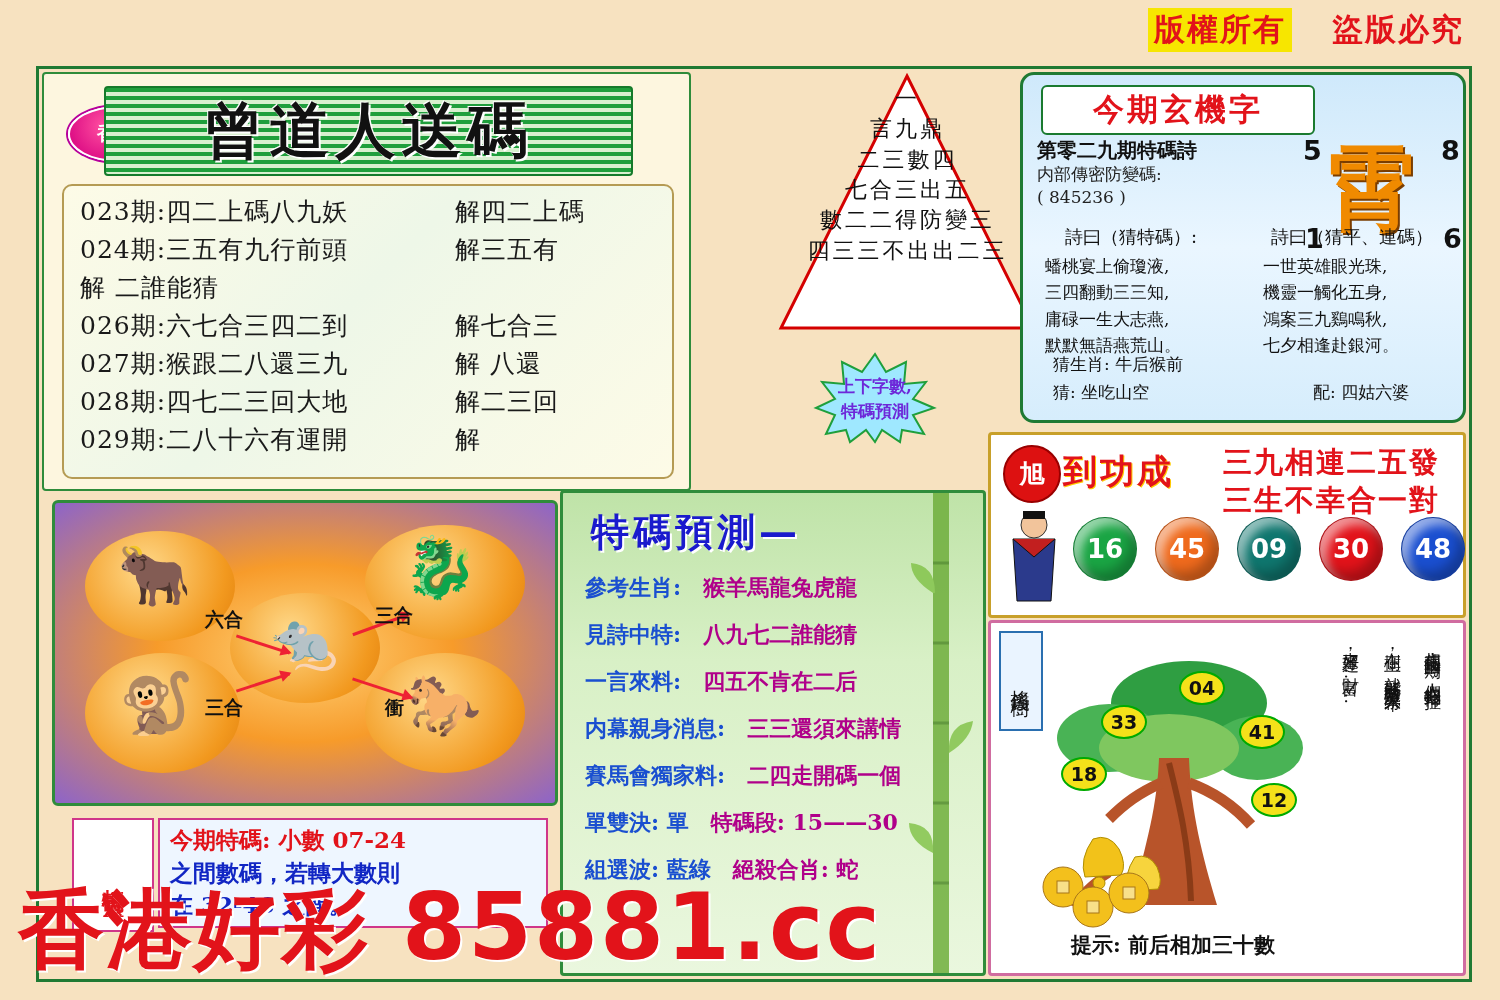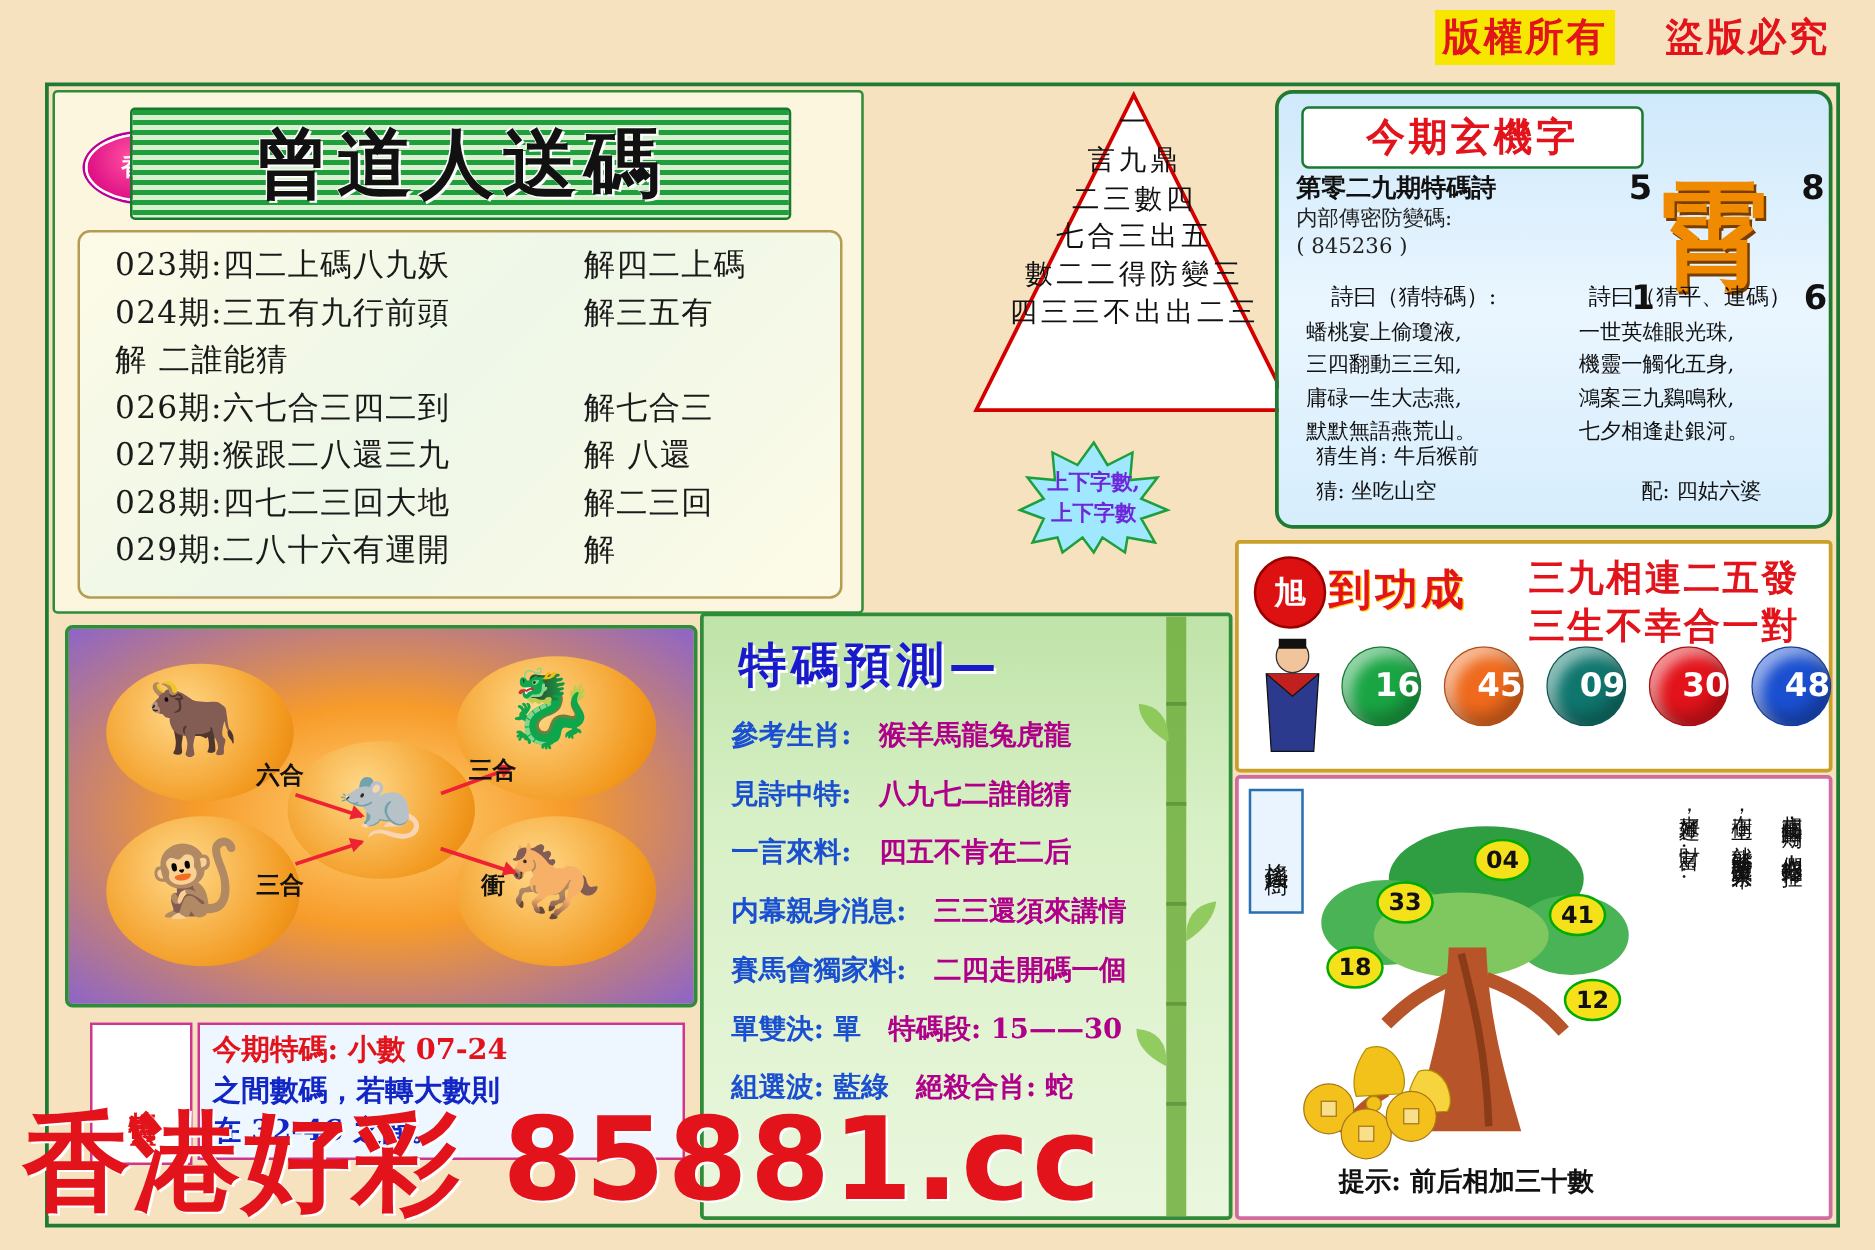--- a/index.html
+++ b/index.html
@@ -50,21 +50,21 @@
   }
   .hk-badge span{color:#fff;font-size:19px;font-weight:bold;letter-spacing:2px;}
 
   .verse-box{
     position:absolute;left:18px;top:110px;width:608px;height:285px;
     background:linear-gradient(135deg,#fdfbe7 0%,#eef7e8 45%,#fdfbe7 100%);
     border:2px solid #b59b54;border-radius:10px;
     padding:6px 0 0 0;
   }
   .verse-row{
-    display:flex;align-items:center;height:38px;padding-left:28px;
+    display:flex;align-items:center;height:38px;padding-left:16px;
     font-size:25px;color:#1a1a1a;letter-spacing:1px;
     font-family:"DejaVu Serif","Liberation Serif",serif;
   }
   .verse-row .q{width:375px;}
   .verse-row .a{}
 
   
   .tri-wrap{position:absolute;left:775px;top:70px;width:265px;height:265px;}
   .tri-wrap svg{position:absolute;left:0;top:0;}
   .tri-lines{position:absolute;left:0;top:14px;width:265px;text-align:center;
@@ -134,21 +134,21 @@
   }
   .rm-stamp span{color:#fff;font-size:26px;font-weight:bold;}
   .rm-word{position:absolute;left:72px;top:14px;font-size:34px;font-weight:bold;color:#e2131a;
     letter-spacing:3px;text-shadow:1px 1px 0 #fc0;}
   .rm-l1{position:absolute;left:232px;top:8px;font-size:29px;font-weight:bold;color:#e2131a;letter-spacing:2px;}
   .rm-l2{position:absolute;left:232px;top:46px;font-size:29px;font-weight:bold;color:#e2131a;letter-spacing:2px;}
   .rm-man{position:absolute;left:10px;top:74px;width:66px;height:96px;}
   .balls{position:absolute;left:82px;top:82px;display:flex;gap:18px;}
   .ball{
     width:62px;height:62px;border-radius:50%;
-    display:flex;align-items:center;justify-content:flex-end;
+    display:flex;align-items:center;justify-content:center;
     color:#fff;font-size:26px;font-weight:bold;border:1px solid rgba(0,0,0,.25);
     box-shadow:inset -6px -8px 12px rgba(0,0,0,.28), inset 7px 7px 10px rgba(255,255,255,.55);
   }
 
   
   .right-bot{
     position:absolute;left:988px;top:620px;width:472px;height:350px;
     background:#fff;border:3px solid #d06ca0;border-radius:4px;
   }
   .rb-tag{
@@ -292,21 +292,21 @@
       <div>四三三不出出二三</div>
     </div>
   </div>
 
   <div class="star">
     <svg width="150" height="92" viewBox="0 0 150 92">
       <polygon points="75,2 86,20 106,10 104,32 126,30 113,47 134,56 113,63 124,82 102,78 100,90 82,78 75,90 66,78 50,90 46,78 26,82 35,63 16,56 35,47 22,30 44,32 42,10 62,20" fill="#9fe8ff" stroke="#1f9f3c" stroke-width="2"></polygon>
     </svg>
     <div class="txt">
       <div>上下字數,</div>
-      <div>上下字數</div>
+      <div>特碼預測</div>
     </div>
   </div>
 
   <div class="right-top">
     <div class="rt-title">
       <span>今期玄機字</span>
     </div>
     <div class="rt-sub">第零二九期特碼詩</div>
     <div class="rt-sub2">内部傳密防變碼:</div>
     <div class="rt-sub3">( 845236 )</div>

